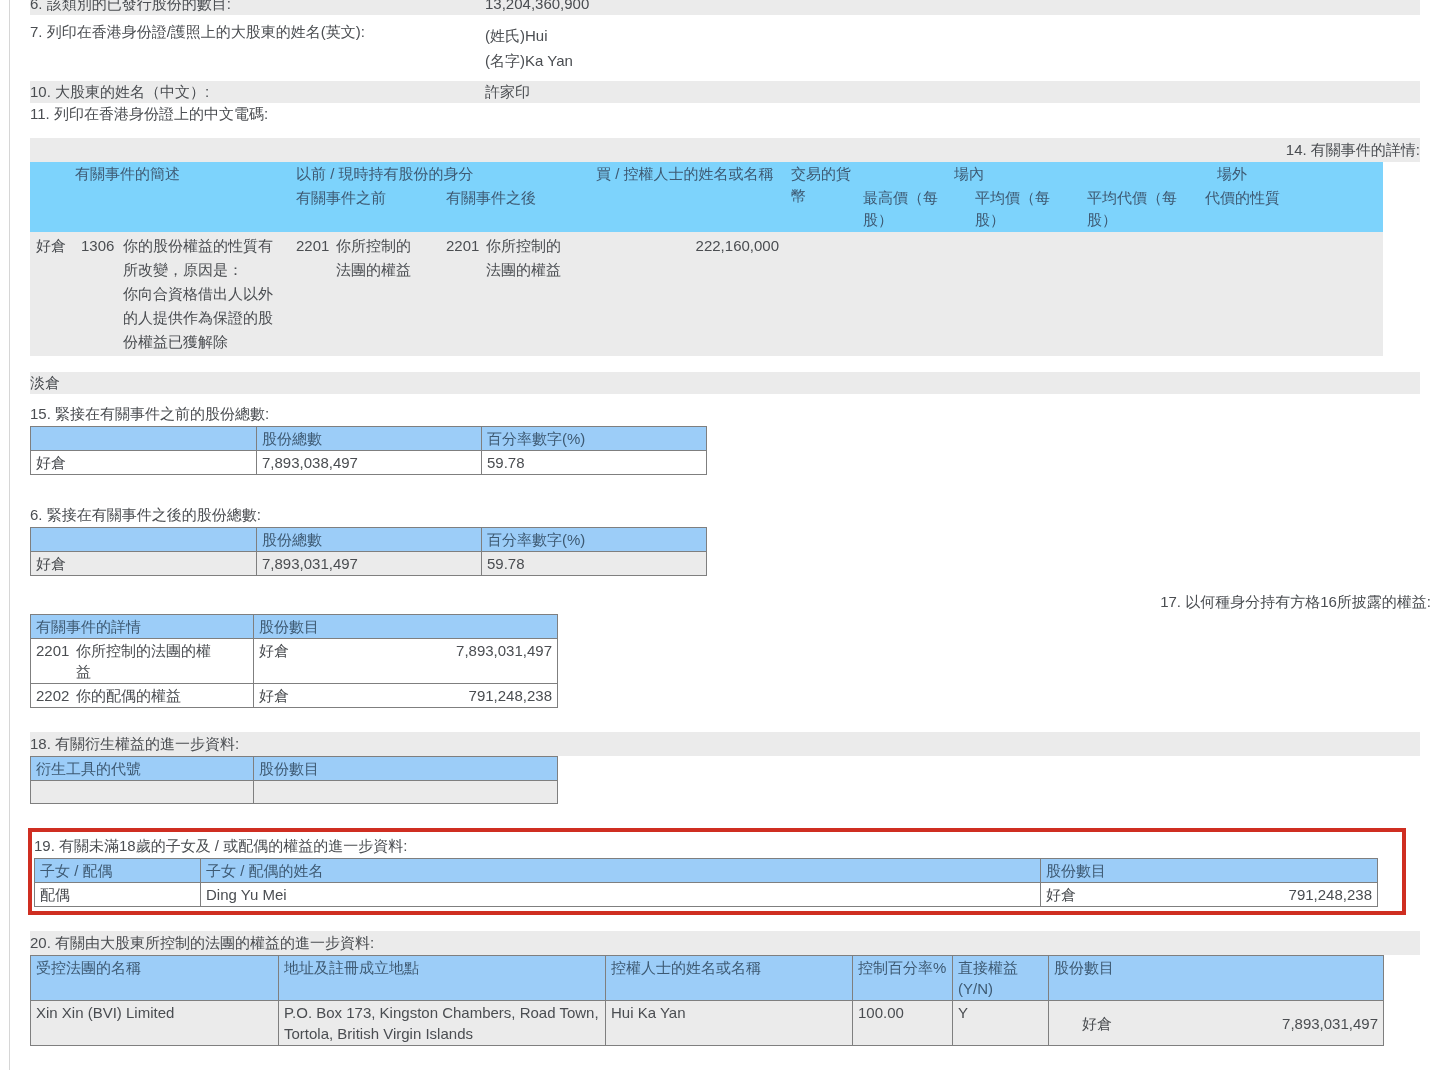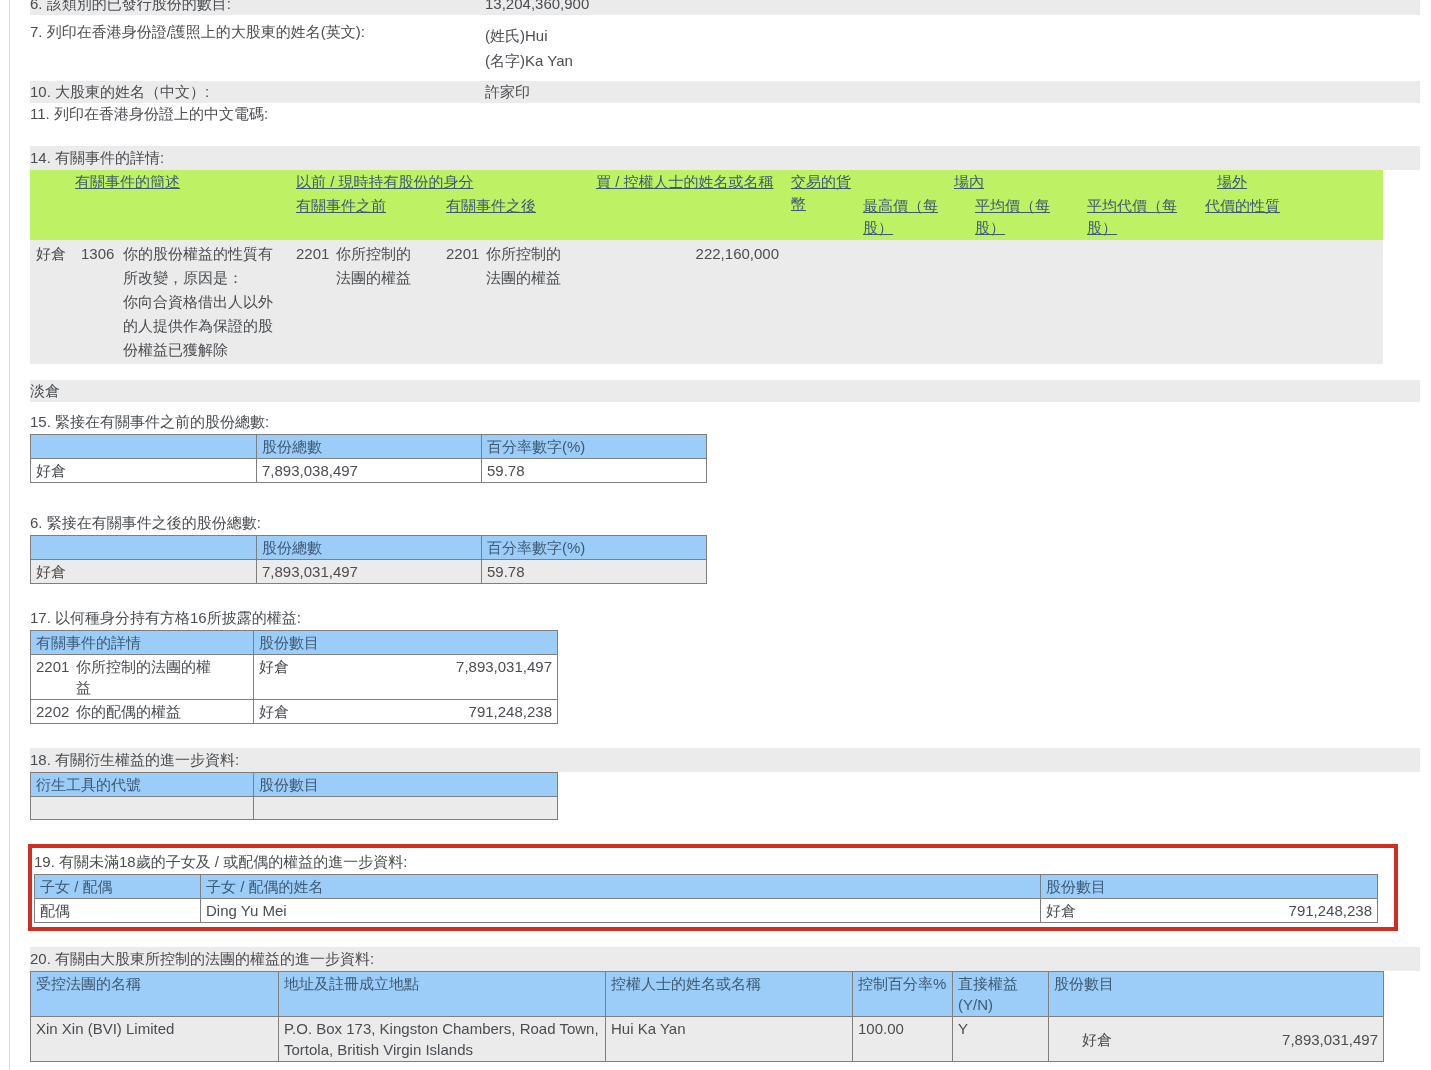--- a/index.html
+++ b/index.html
@@ -13,53 +13,53 @@
     padding-left:20px;margin-top:-7px;position:relative;min-height:1077px;
   }
   .band{background:#ebebeb;width:1390px;line-height:22px;height:22px;white-space:nowrap;}
   .heading{line-height:24px;height:24px;white-space:nowrap;}
   .toprow{display:flex;align-items:flex-start;}
   .toprow .lbl{flex:0 0 455px;}
   .vlines div{line-height:25px;}
   
   table{border-spacing:0;}
   .t14{table-layout:fixed;width:1353px;margin-top:0;}
-  .t14 th{background:#bef264;color:#3e5a73;font-weight:normal;text-align:left;
-          vertical-align:top;padding:1px 6px;line-height:22px;text-decoration:underline;}
+  .t14 th{background:#7dd3fc;color:#3e5a73;font-weight:normal;text-align:left;
+          vertical-align:top;padding:1px 6px;line-height:22px;}
   .t14 th.grp{text-align:center;}
   .t14 td{vertical-align:top;padding:2px 6px;line-height:24px;background:#ebebeb;}
   .t14 .indent{padding-left:45px;}
   .codepair{display:flex;}
   .codepair .code{flex:0 0 40px;}
   .codepair .cap{width:80px;}
   .wrap9{width:140px;}
   .desc{white-space:pre-wrap;display:block;width:158px;}
   .num{text-align:right;}
   
   .bt{border-collapse:collapse;table-layout:fixed;}
   .bt th,.bt td{border:1px solid #7f7f7f;padding:1px 5px;line-height:21px;
                 text-align:left;vertical-align:top;}
   .bt th{background:#9ccdf8;color:#3e5a73;font-weight:normal;}
   .gray td{background:#ebebeb;}
   .splitcell{display:flex;justify-content:space-between;}
   .t15{width:676px;} .t15 col.c1{width:226px;} .t15 col.c2{width:225px;} .t15 col.c3{width:225px;}
   .t17{width:527px;} .t17 col.c1{width:223px;} .t17 col.c2{width:304px;}
   .t18{width:527px;padding-left:11px;} .t18 col.c1{width:223px;} .t18 col.c2{width:304px;}
   .t18 td{height:20px;background:#ebebeb;}
-  .redbox{border:4px solid #cf2e21;width:1352px;margin-left:-2px;padding:2px 8px 4px 2px;}
+  .redbox{border:4px solid #cf2e21;width:1352px;margin-left:-2px;padding:2px 16px 4px 2px;}
   .t19{width:1343px;} .t19 col.c1{width:166px;} .t19 col.c2{width:840px;} .t19 col.c3{width:337px;}
   .t20{width:1353px;}
   .t20 col.c1{width:248px;} .t20 col.c2{width:327px;} .t20 col.c3{width:247px;}
   .t20 col.c4{width:100px;} .t20 col.c5{width:96px;}  .t20 col.c6{width:335px;}
   .t20 td.mid{vertical-align:middle;}
   .ctr{text-align:center;}
   .padL{padding-left:28px;}
   
   .mt8{margin-top:8px;} .mt2{margin-top:2px;} .mt16{margin-top:16px;}
-  .mt22{margin-top:22px;} .mt24{margin-top:24px;} .mt28{margin-top:28px;}
+  .mt22{margin-top:14px;text-align:right;} .mt24{margin-top:24px;} .mt28{margin-top:28px;}
 </style>
 </head>
 <body>
 
 <div class="page">
 
   <div class="band toprow">
     <span class="lbl">6. 該類別的已發行股份的數目:</span>
     <span>13,204,360,900</span>
   </div>

